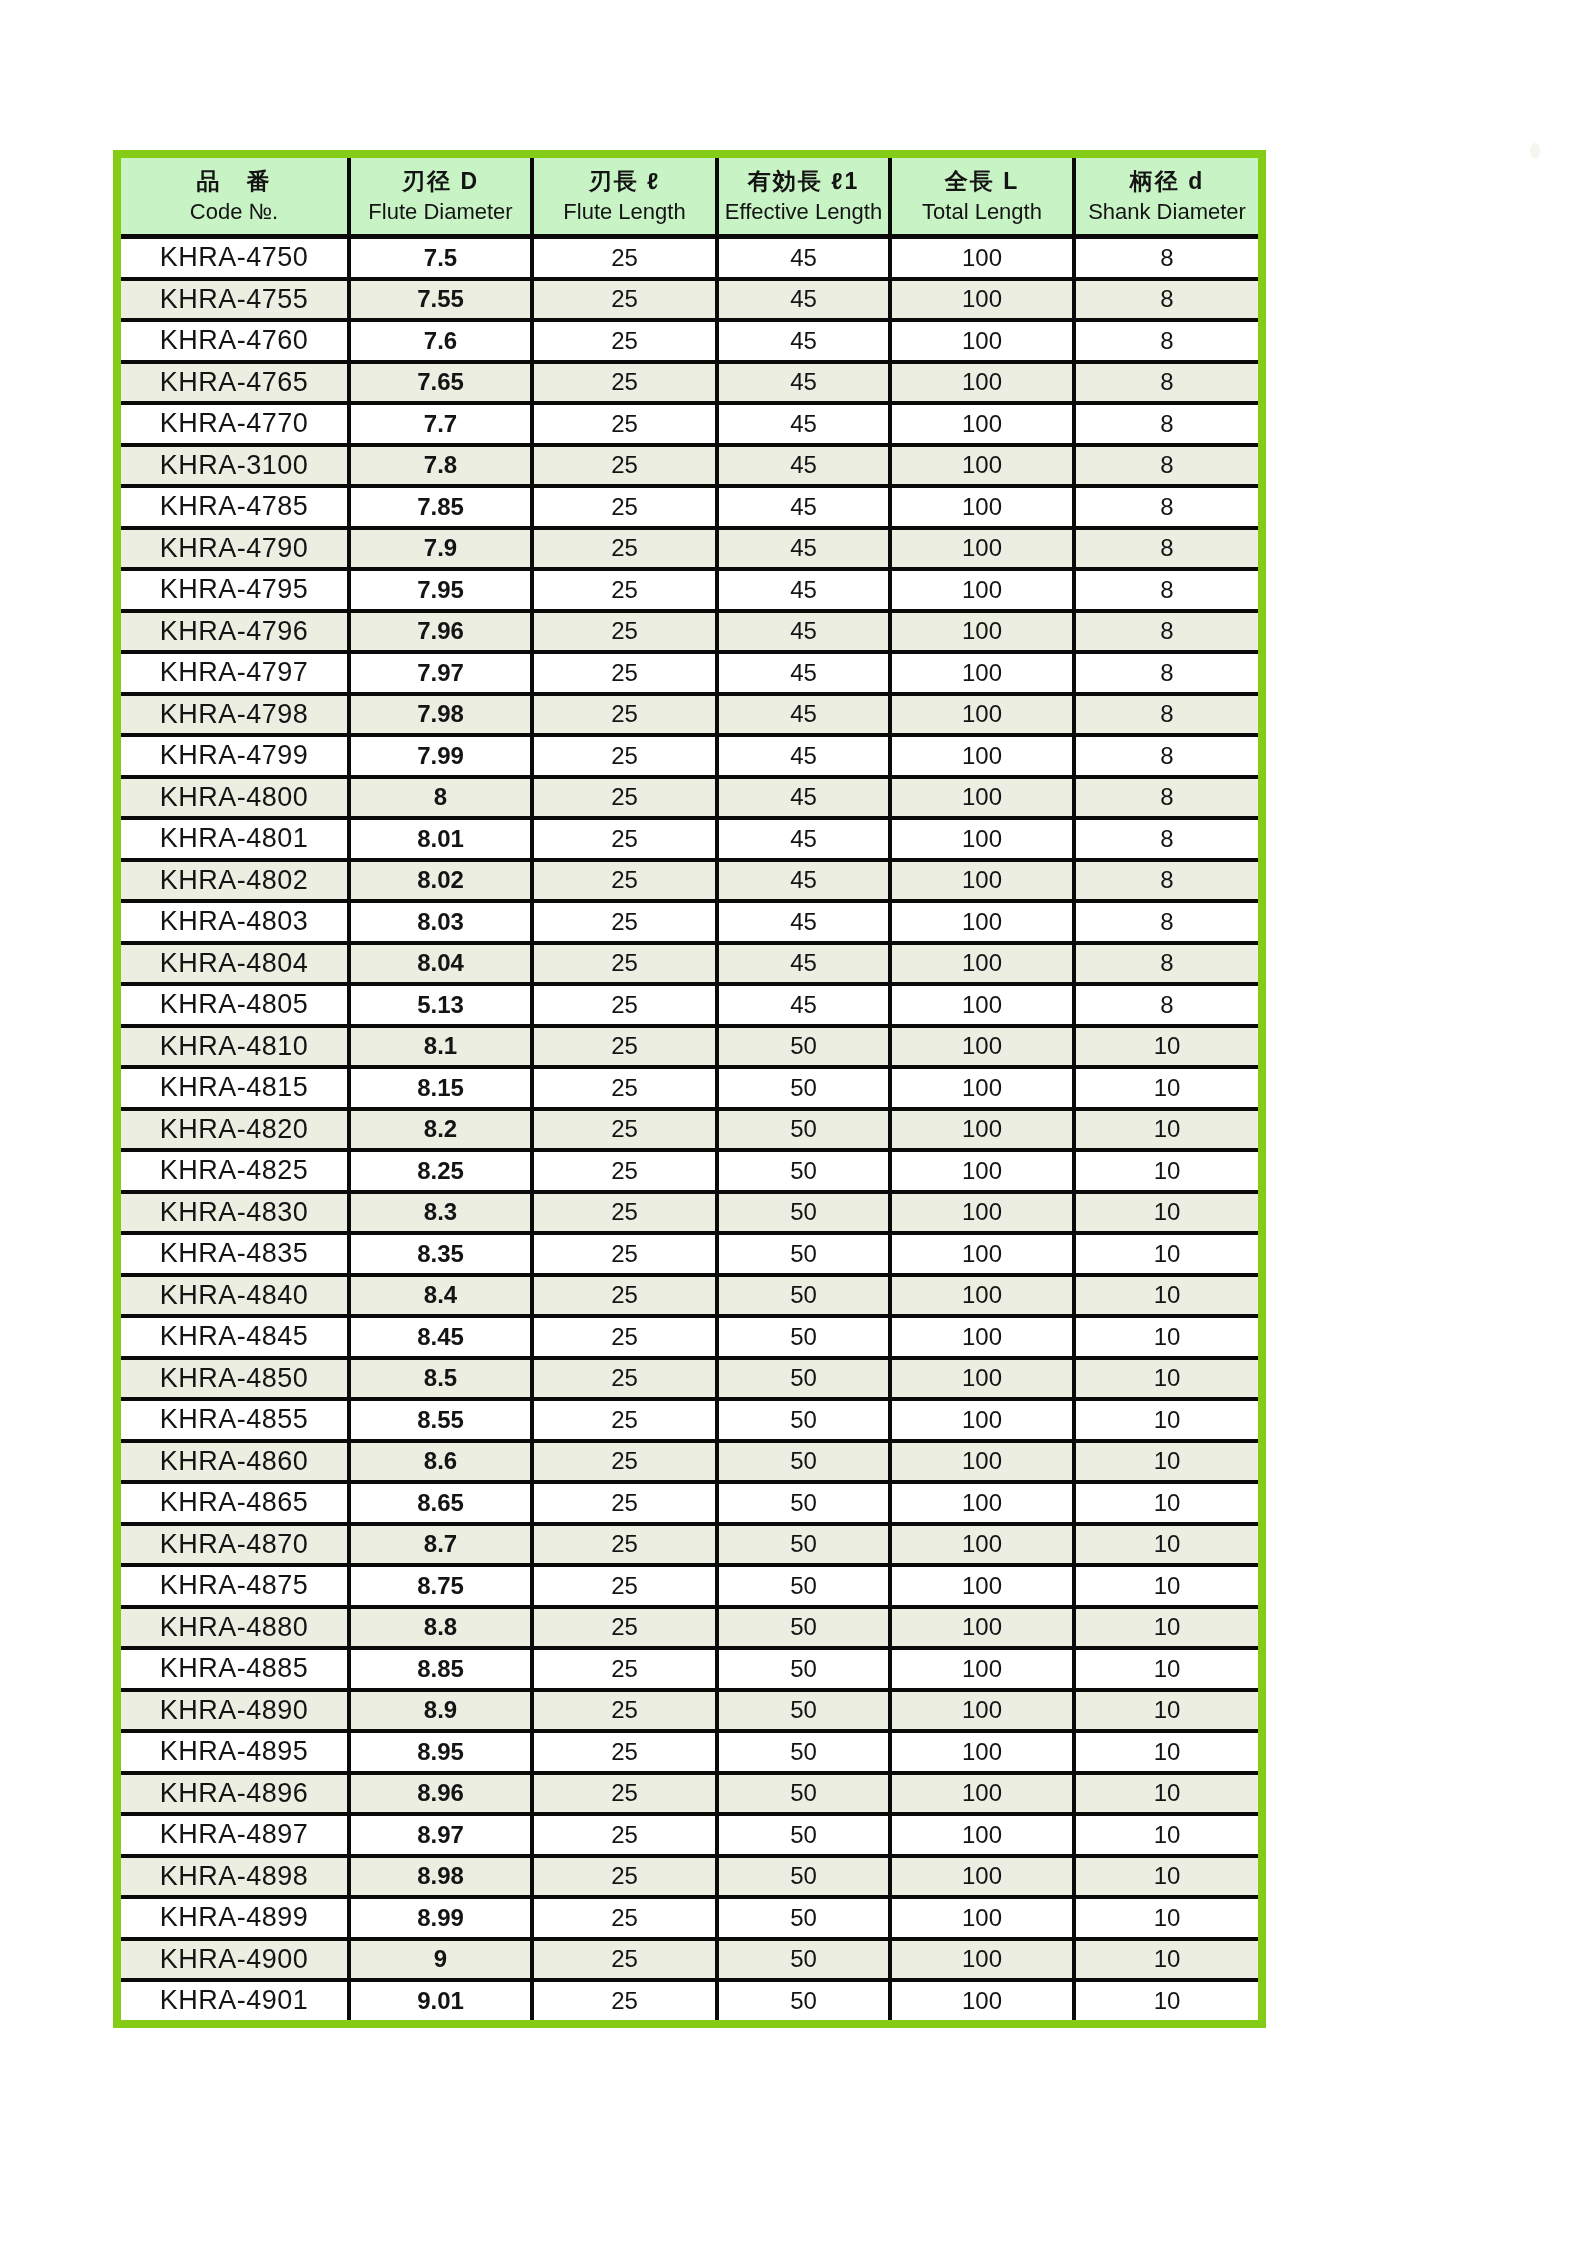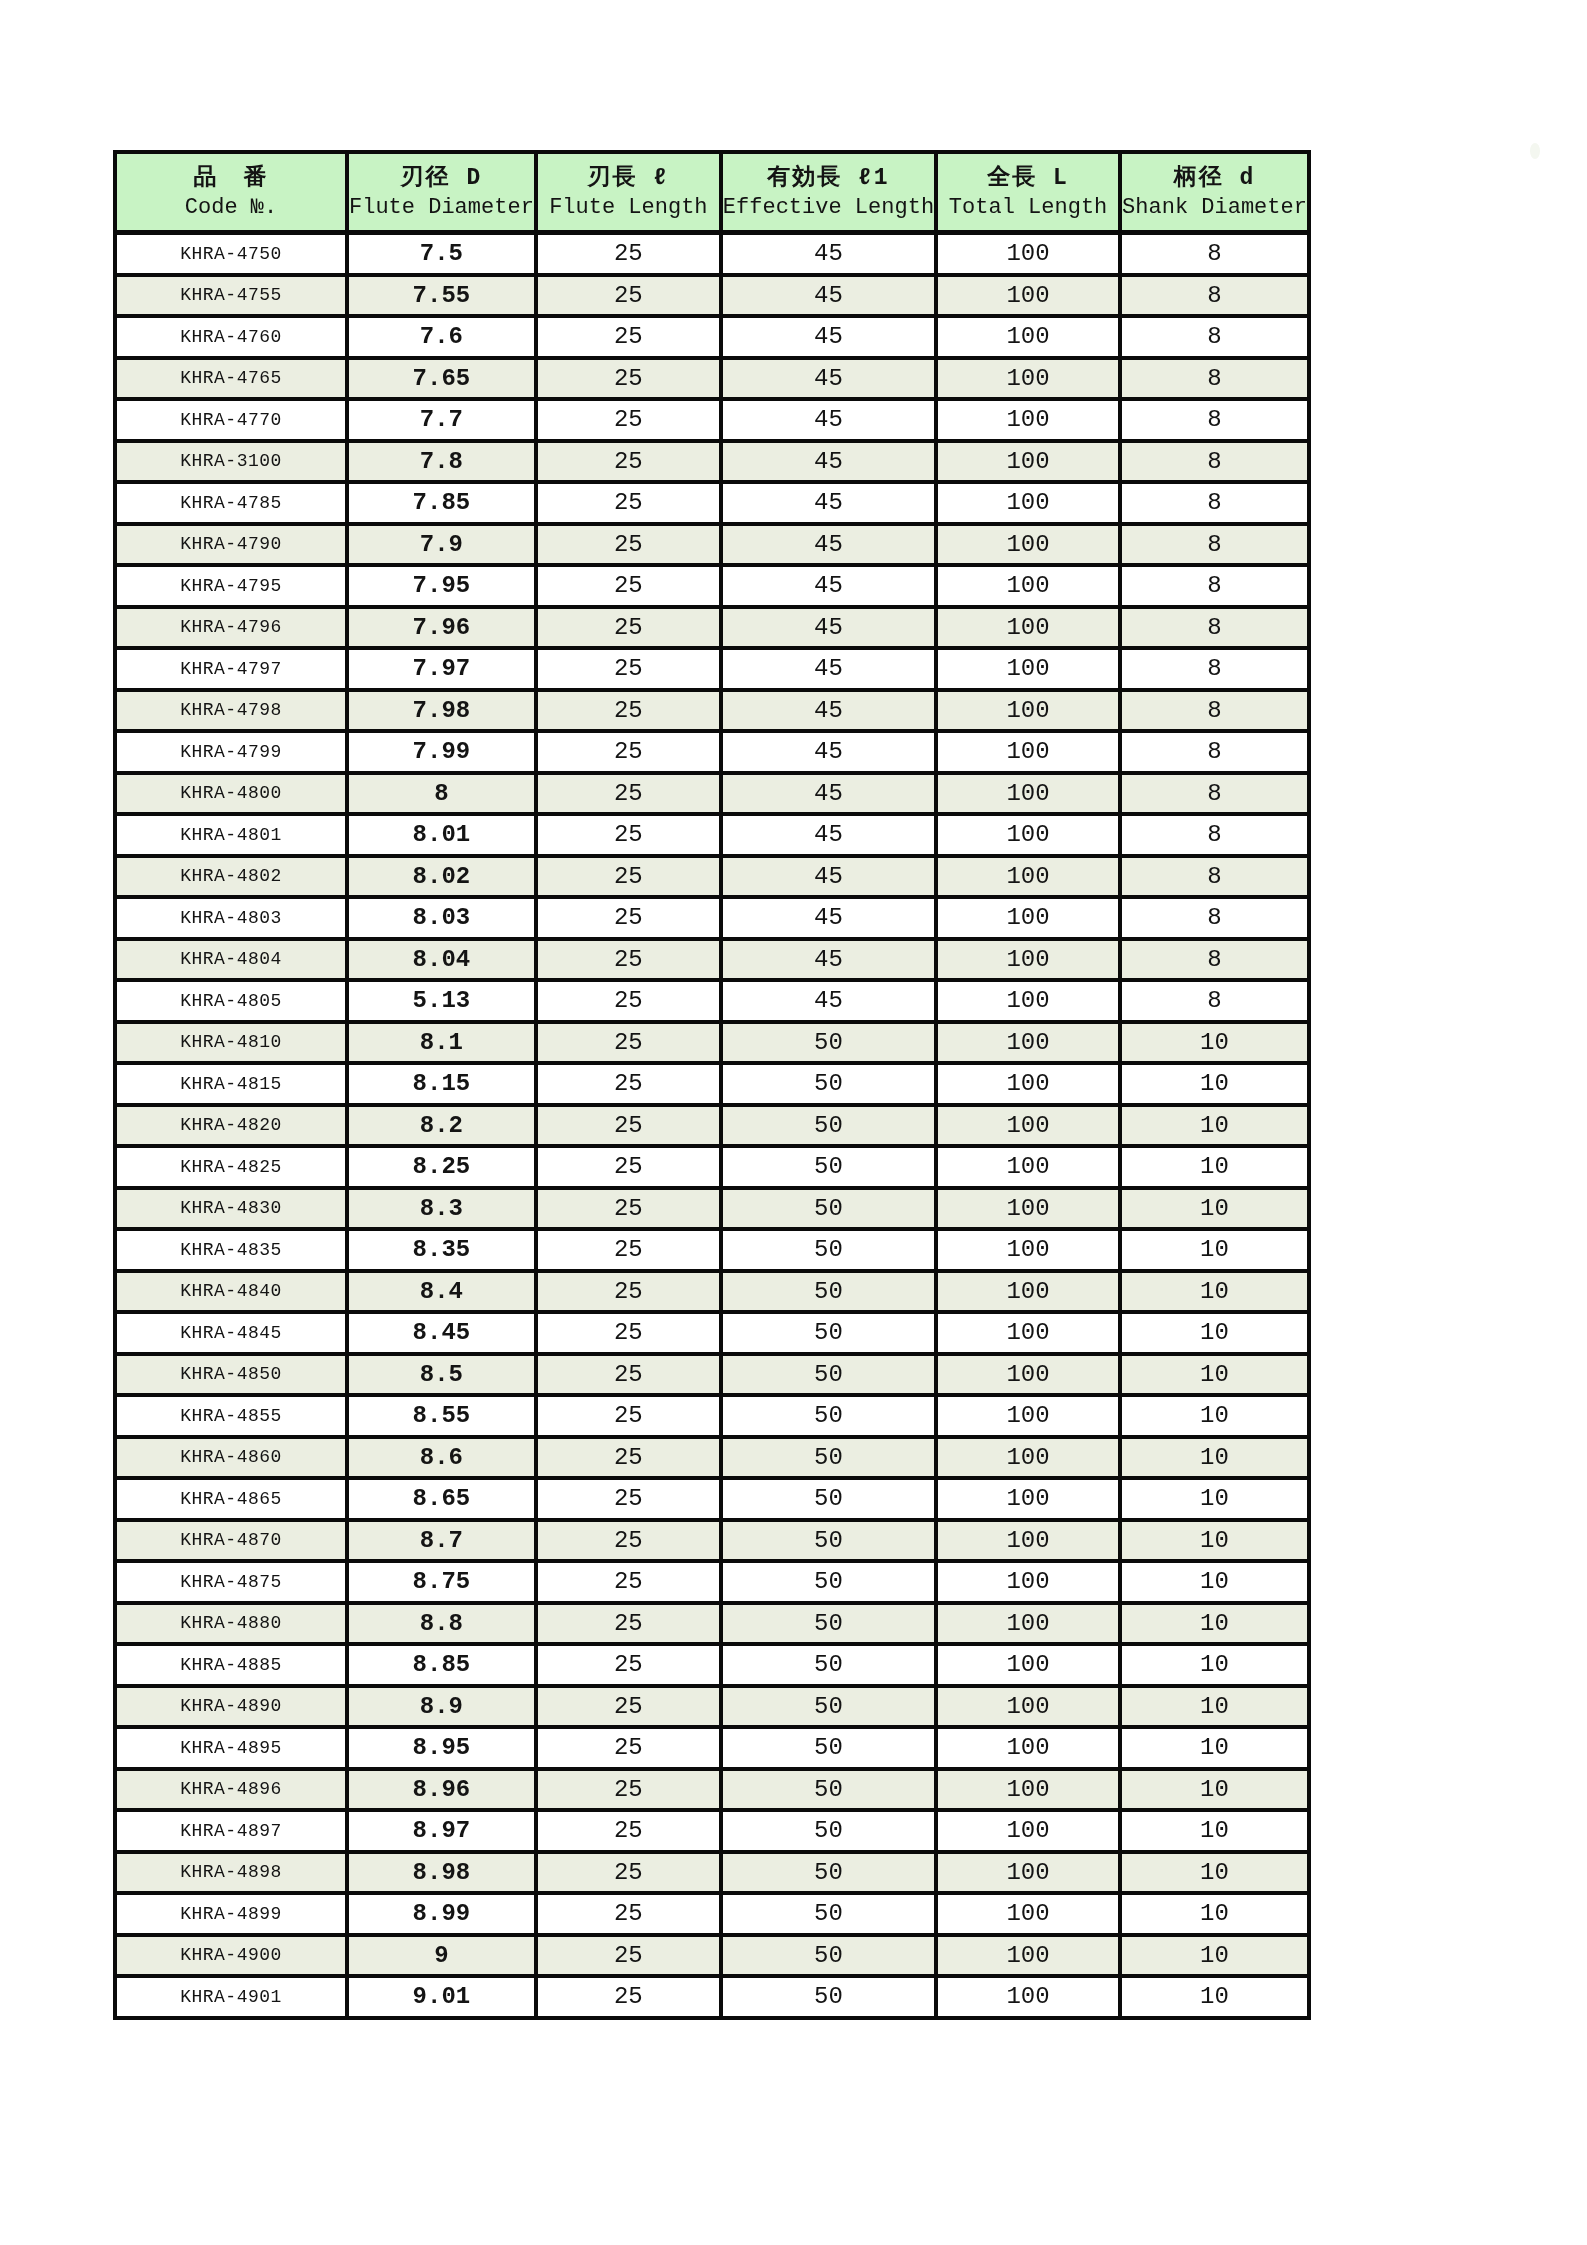--- a/index.html
+++ b/index.html
@@ -15,22 +15,21 @@
     font-family: "Liberation Sans", sans-serif;
     color: #141414;
     overflow: hidden;
   }
   table.spec {
     position: absolute;
     left: 113px;
     top: 150px;
     border-collapse: collapse;
     table-layout: fixed;
-    border: 2px solid #84cc16;
-    font-family: Liberation Mono, monospace;
+    border: 8px solid #84cc16;
   }
   table.spec th,
   table.spec td {
     border: 4px solid #0a0a0a;
     padding: 0;
     text-align: center;
     vertical-align: middle;
     overflow: hidden;
     white-space: nowrap;
   }
@@ -57,21 +56,21 @@
     font-weight: 400;
     background: #ffffff;
   }
   table.spec tbody tr:nth-child(even) td {
     background: #ebeee1;
   }
   table.spec tbody td.col-dia {
     font-weight: 700;
   }
   table.spec tbody td.col-code {
-    font-size: 18px;
+    font-size: 27px;
     letter-spacing: 0.5px;
   }
   
   .scan-speck {
     position: absolute;
     left: 1530px;
     top: 143px;
     width: 10px;
     height: 16px;
     background: #f4f7f0;

